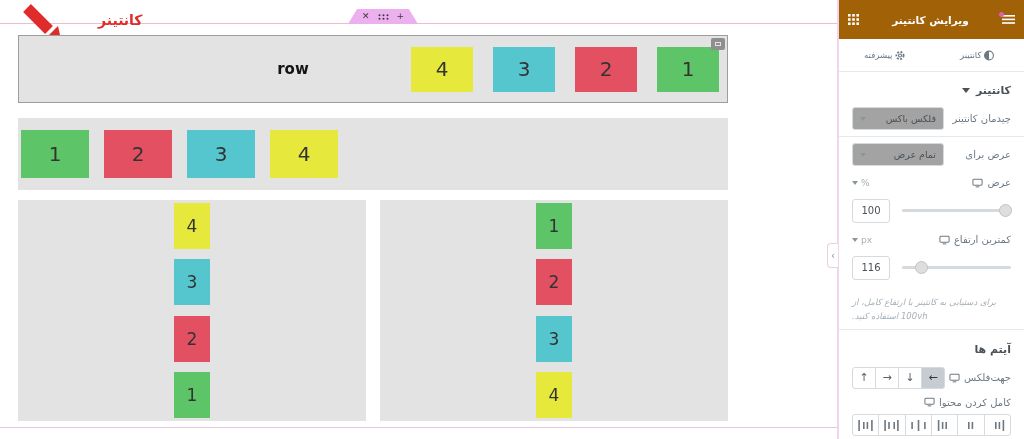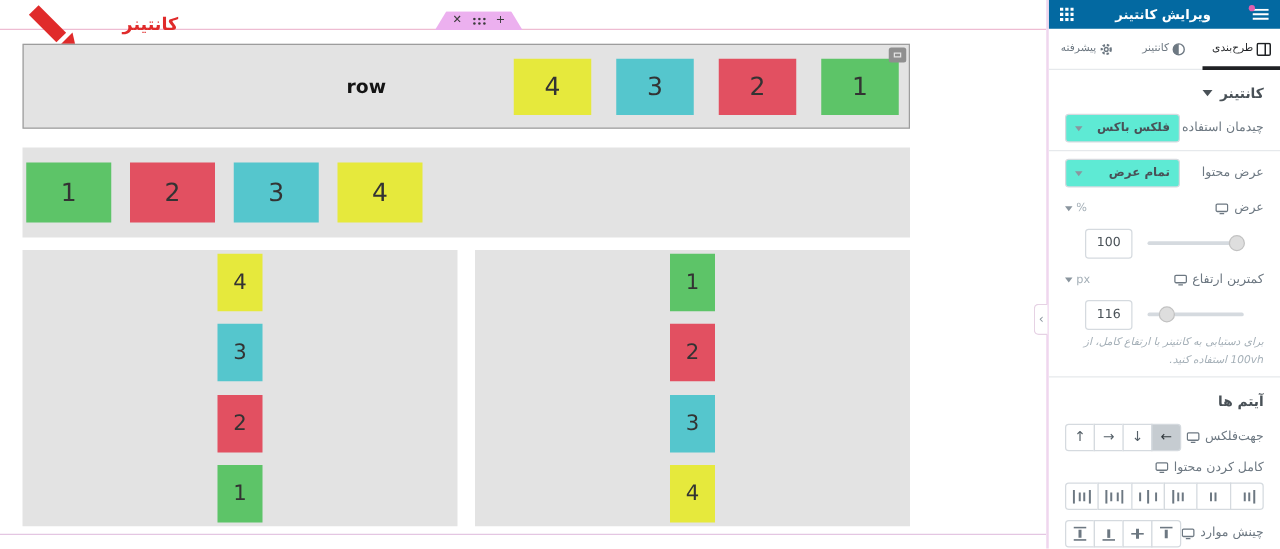--- a/index.html
+++ b/index.html
@@ -45,21 +45,21 @@
   .demo.colrev-demo { left:18px; }
   .demo.colfwd-demo { left:380px; }
   .col-boxes { display:flex; flex-direction:column; justify-content:space-between; height:100%; }
   .col-demo .box { width:36px; height:46px; font-size:17px; }
   .col-demo .demo-label { position:absolute; left:0; width:52%; top:50%; transform:translateY(-50%);
                           text-align:center; }
 
   
   .sidebar { position:absolute; right:0; top:0; width:187px; height:439px; background:#fff;
              border-left:2px solid #efd6ee; direction:rtl; overflow:hidden; }
-  .sb-header { height:23px; background:#0369a1; display:flex; align-items:center;
+  .sb-header { height:39px; background:#a16207; display:flex; align-items:center;
                justify-content:space-between; padding:0 9px; }
   .sb-title { color:#fff; font-size:10.5px; font-weight:700; flex:1; text-align:center; }
   .sb-hicon { position:relative; display:flex; align-items:center; cursor:pointer; }
   .notif-dot { position:absolute; top:-3px; left:-3px; width:5px; height:5px; border-radius:50%;
                background:#e05fae; }
 
   .sb-tabs { height:33px; display:flex; border-bottom:1px solid #e6e9ec; }
   .sb-tab { flex:1; display:flex; flex-direction:row; align-items:center; justify-content:center;
             gap:2px; color:#6d7882; font-size:8.5px; position:relative; cursor:pointer; }
   .sb-tab.active { color:#1f2124; }
@@ -71,35 +71,35 @@
                color:#495157; font-weight:700; font-size:11px; cursor:pointer; }
   .caret-down { width:0; height:0; border-left:4px solid transparent; border-right:4px solid transparent;
                 border-top:5px solid #495157; }
   .caret-sm { width:0; height:0; border-left:3px solid transparent; border-right:3px solid transparent;
               border-top:4px solid #8a959e; }
 
   .ctl-row { display:flex; align-items:center; justify-content:space-between; min-height:25px; margin:3px 0; }
   .ctl-label { display:flex; align-items:center; gap:4px; color:#6d7882; font-size:10px; }
   .unit { display:flex; align-items:center; gap:3px; color:#a4afb7; font-size:9px; cursor:pointer; }
 
-  .select { width:92px; height:23px; border:1px solid #d5dadf; border-radius:3px; background:#5eead4;
+  .select { width:92px; height:23px; border:1px solid #d5dadf; border-radius:3px; background:#a3a3a3;
             display:flex; align-items:center; justify-content:space-between; padding:0 7px;
-            font-size:9.5px; color:#495157; cursor:pointer;font-weight:bold; }
-
-  .slider-row { display:flex; direction:ltr; align-items:center; gap:12px; min-height:25px; margin:2px 16px 4px; }
+            font-size:9.5px; color:#495157; cursor:pointer; }
+
+  .slider-row { display:flex; direction:ltr; align-items:center; gap:12px; min-height:25px; margin:2px 0 4px; }
   .num-input { width:38px; height:24px; border:1px solid #d5dadf; border-radius:3px; text-align:center;
                font-size:10px; color:#495157; font-family:"DejaVu Sans", sans-serif; }
   .slider-track { flex:1; height:3px; background:#d5dadf; border-radius:2px; position:relative; cursor:pointer; }
   .slider-handle { position:absolute; top:-5px; width:13px; height:13px; border-radius:50%;
                    background:#dedede; border:1px solid #c2c2c2; cursor:grab; }
   .slider-handle.at-end { left:calc(100% - 12px); }
   .slider-handle.at-low { left:12%; }
 
   .help-text { font-size:8.5px; font-style:italic; color:#a4afb7; line-height:1.6;
-               margin:4px 0 6px 0; text-align:right; }
+               margin:16px 0 6px 0; text-align:left; }
   .divider { border-top:1px solid #e6e9ec; margin:5px -13px; }
 
   .btn-group { display:flex; direction:ltr; }
   .icon-btn { width:24px; height:22px; border:1px solid #d5dadf; background:#fff; margin-left:-1px;
               display:flex; align-items:center; justify-content:center; color:#556068; font-size:11px;
               cursor:pointer; font-family:"DejaVu Sans", sans-serif; }
   .icon-btn:first-child { margin-left:0; border-radius:3px 0 0 3px; }
   .icon-btn:last-child { border-radius:0 3px 3px 0; }
   .icon-btn.selected { background:#c6ccd1; color:#30373c; }
   .btn-group.stretch { width:100%; margin:2px 0 6px; }
@@ -207,27 +207,20 @@
               <rect x="8.4" y="4.2" width="2.6" height="2.6"></rect>
             <rect x="0" y="8.4" width="2.6" height="2.6"></rect>
               <rect x="4.2" y="8.4" width="2.6" height="2.6"></rect>
               <rect x="8.4" y="8.4" width="2.6" height="2.6"></rect>
           </g>
         </svg>
       </span>
     </div>
 
     <div class="sb-tabs">
-      <div class="sb-tab active">
-        <svg width="12" height="11" viewBox="0 0 12 11">
-          <rect x="0.8" y="0.8" width="10.4" height="9.4" rx="1" fill="none" stroke="currentColor" stroke-width="1.2"></rect>
-          <line x1="7.2" y1="0.8" x2="7.2" y2="10.2" stroke="currentColor" stroke-width="1.2"></line>
-        </svg>
-        <span>طرح‌بندی</span>
-      </div>
       <div class="sb-tab">
         <svg width="12" height="11" viewBox="0 0 11 11">
           <circle cx="5.5" cy="5.5" r="4.4" fill="none" stroke="currentColor" stroke-width="1.1"></circle>
           <path d="M5.5 1.1 A4.4 4.4 0 0 0 5.5 9.9 Z" fill="currentColor"></path>
         </svg>
         <span>کانتینر</span>
       </div>
       <div class="sb-tab">
         <svg width="12" height="11" viewBox="0 0 11 11">
           <circle cx="5.5" cy="5.5" r="3.6" fill="none" stroke="currentColor" stroke-width="1.8" stroke-dasharray="1.9 1.5"></circle>
@@ -238,31 +231,31 @@
     </div>
 
     <div class="sb-body">
 
       <div class="sec-title">
         <span>کانتینر</span>
         <span class="caret-down"></span>
       </div>
 
       <div class="ctl-row">
-        <span class="ctl-label">چیدمان استفاده</span>
+        <span class="ctl-label">چیدمان کانتینر</span>
         <span class="select">
           <span>فلکس باکس</span>
           <span class="caret-sm"></span>
         </span>
       </div>
 
       <div class="divider"></div>
 
       <div class="ctl-row">
-        <span class="ctl-label">عرض محتوا</span>
+        <span class="ctl-label">عرض برای</span>
         <span class="select">
           <span>تمام عرض</span>
           <span class="caret-sm"></span>
         </span>
       </div>
 
       <div class="ctl-row">
         <span class="ctl-label">
           <span>عرض</span>
           <svg width="11" height="10" viewBox="0 0 12 10">

